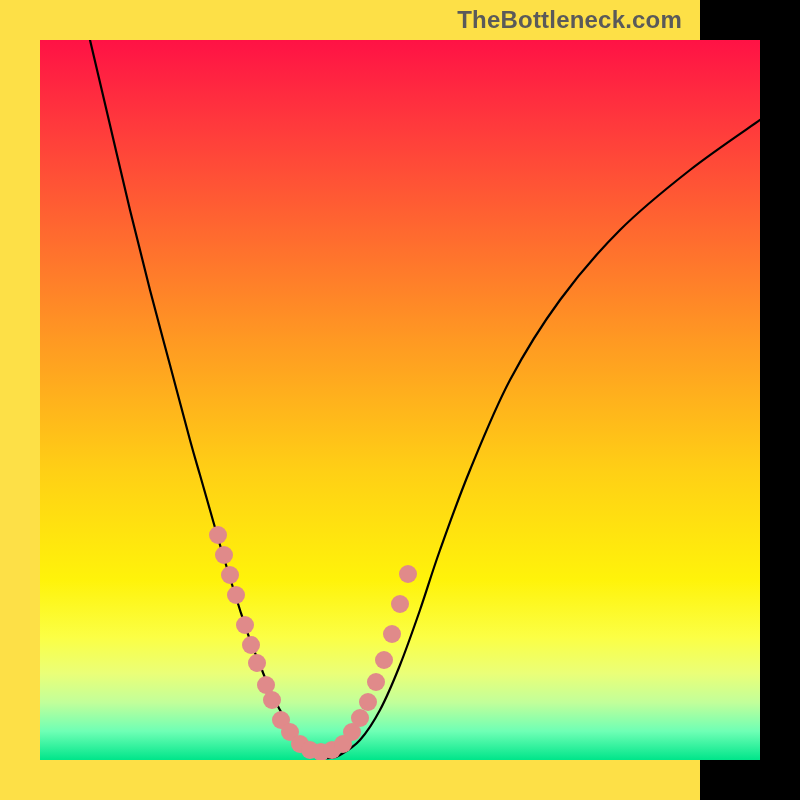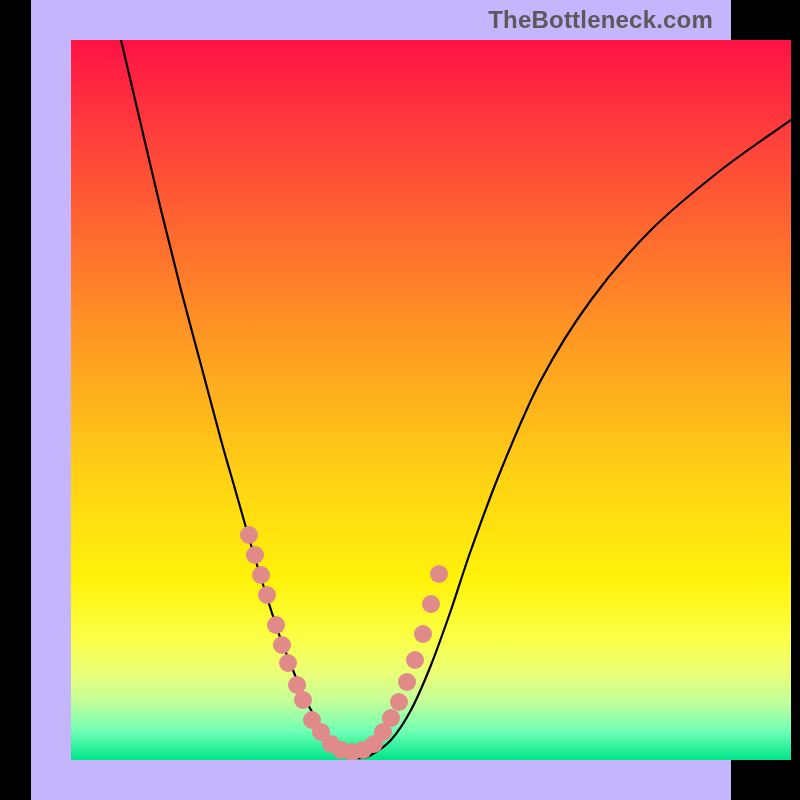--- a/index.html
+++ b/index.html
@@ -1,22 +1,21 @@
 <!DOCTYPE html>
 <html><head>
 <meta charset="utf-8">
 <style>
   * { margin: 0; padding: 0; box-sizing: border-box; }
   html, body { width: 800px; height: 800px; overflow: hidden; background: #000; }
   .frame {
     position: absolute;
     top: 0; left: 0;
     width: 700px; height: 800px;
-    background: #c4b5fd;
-    margin-left: 31px;
+    background: #fde047;
   }
   .plot {
     position: absolute;
     top: 40px;
     left: 40px;
     width: 720px;
     height: 720px;
     overflow: hidden;
   }
   .gradient {

